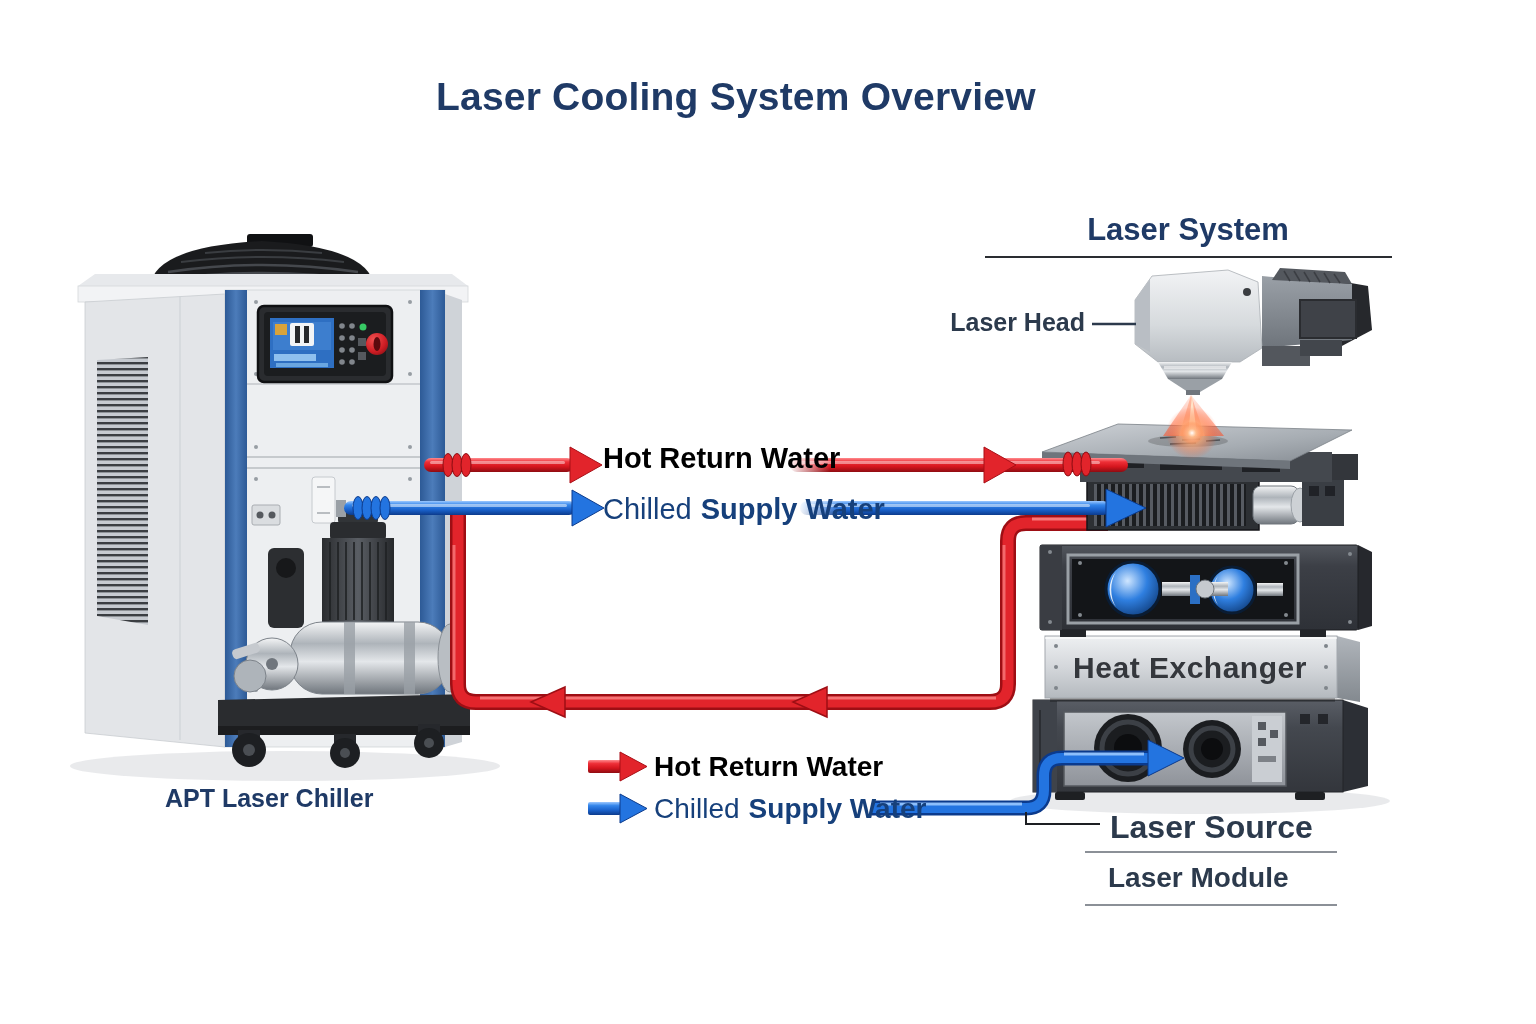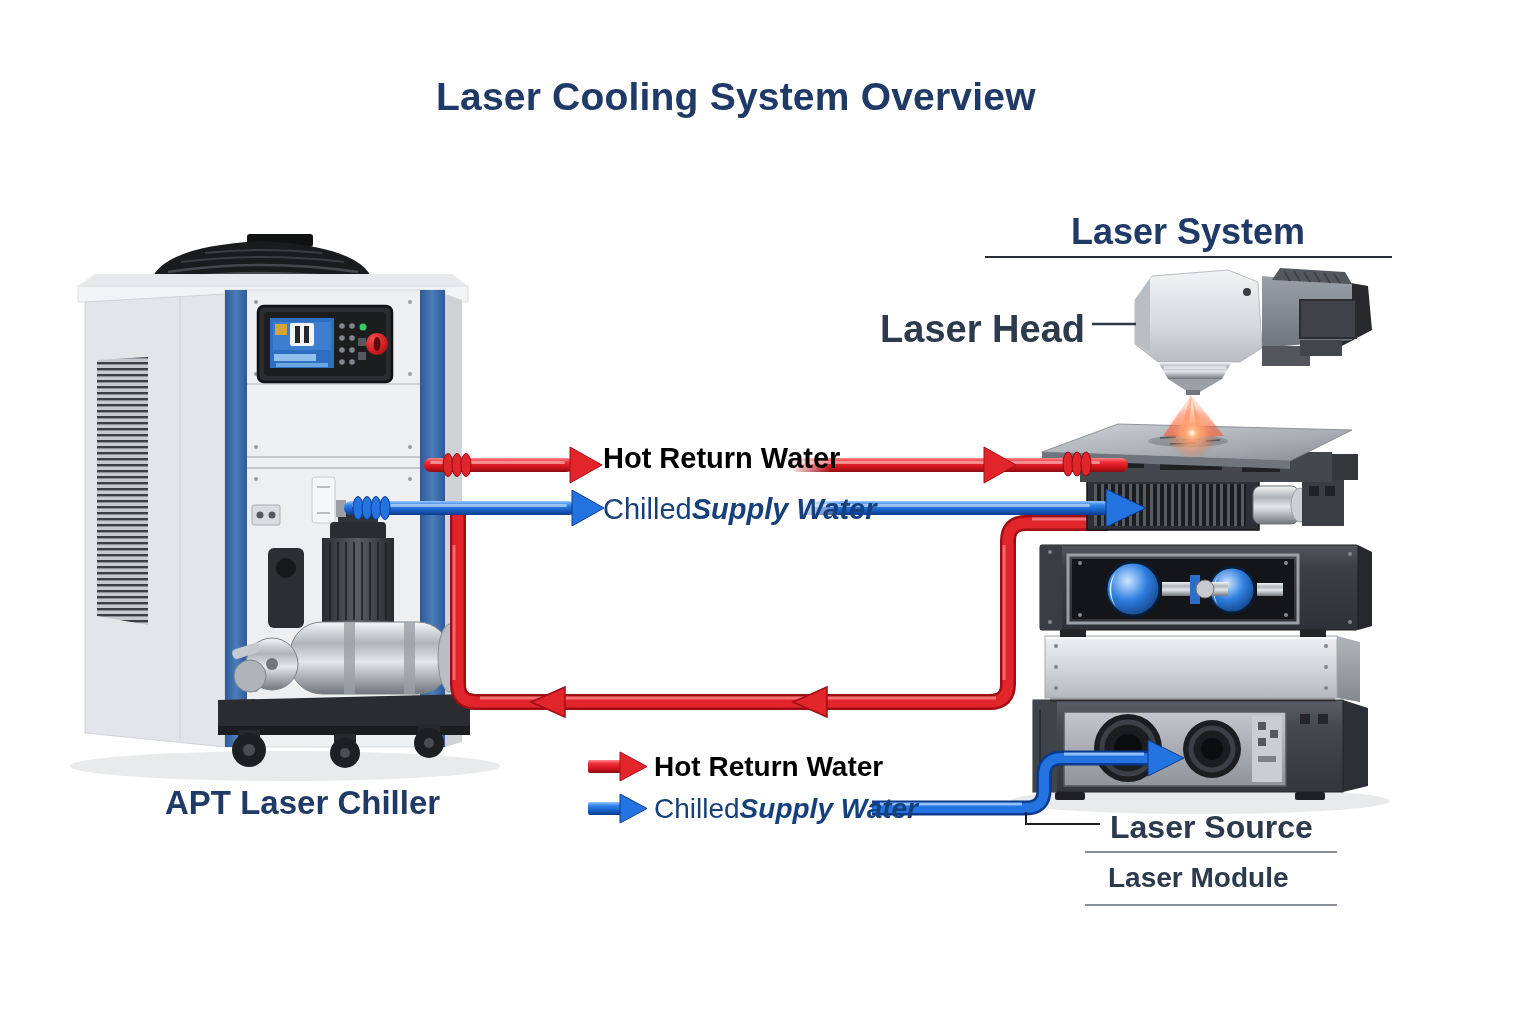--- a/index.html
+++ b/index.html
@@ -3,31 +3,31 @@
 <meta charset="utf-8">
 <style>
   html,body{margin:0;padding:0;background:#ffffff;}
   .canvas{
     position:relative;width:1536px;height:1024px;background:#ffffff;overflow:hidden;
     font-family:"Liberation Sans",sans-serif;
   }
   .canvas svg{position:absolute;left:0;top:0;}
   .lbl{position:absolute;white-space:nowrap;line-height:1;}
   .title{font-size:39px;font-weight:700;color:#1f3a66;letter-spacing:.2px;}
-  .sys-heading{font-size:36px;font-weight:700;color:#1f3a66;}
+  .sys-heading{font-size:31px;font-weight:700;color:#1f3a66;}
   .slate{color:#2c3a4c;font-weight:600;}
-  .comp{font-size:38px;}
+  .comp{font-size:25px;}
   .hx{font-size:30px;font-weight:600;color:#34373c;letter-spacing:.5px;}
-  .chiller-lbl{font-size:33px;font-weight:700;color:#1f3a66;}
+  .chiller-lbl{font-size:25px;font-weight:700;color:#1f3a66;}
   .hot-txt{color:#000000;font-weight:700;}
   .chill-txt{color:#16407b;}
   .mid{font-size:29px;}
   .leg{font-size:28px;}
   .chill-txt .b{font-weight:400;text-align:center;}
-  .chill-txt .i{font-style:italic;font-weight:600;}
+  .chill-txt .i{font-weight:600;margin-left:9px;}
 </style>
 </head>
 <body>
 
 <div class="canvas">
 
 <svg width="1536" height="1024" viewBox="0 0 1536 1024">
   <defs>
     <linearGradient id="blueStripe" x1="0" y1="0" x2="1" y2="0">
       <stop offset="0" stop-color="#2d5a96"></stop>
@@ -443,20 +443,21 @@
 <div class="lbl title" style="left:436px;top:77px;">Laser Cooling System Overview</div>
 
 <div class="lbl sys-heading" style="left:1188px;top:214px;transform:translateX(-50%);">Laser System</div>
 
 <div class="lbl slate comp" style="right:451px;top:310px;">Laser Head</div>
 
 <div class="lbl hot-txt mid" style="left:603px;top:444px;">Hot Return Water</div>
 
 <div class="lbl chill-txt mid" style="left:603px;top:495px;"><span class="b">Chilled</span><span class="i">Supply Water</span></div>
 
+<div class="lbl hx" style="left:1190px;top:653px;transform:translateX(-50%);">Heat Exchanger</div>
 
 <div class="lbl chiller-lbl" style="left:165px;top:786px;">APT Laser Chiller</div>
 
 <div class="lbl hot-txt leg" style="left:654px;top:753px;">Hot Return Water</div>
 
 <div class="lbl chill-txt leg" style="left:654px;top:795px;"><span class="b">Chilled</span><span class="i">Supply Water</span></div>
 
 <div class="lbl slate" style="left:1110px;top:811px;font-size:32px;">Laser Source</div>
 
 <div class="lbl slate" style="left:1108px;top:864px;font-size:28px;">Laser Module</div>

